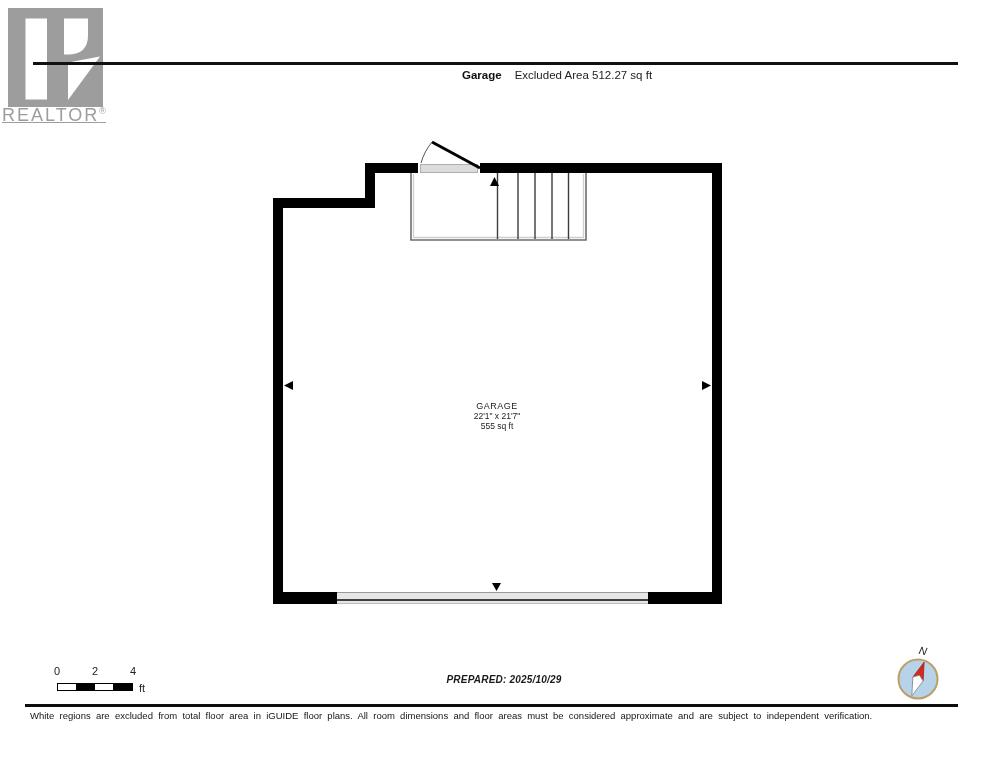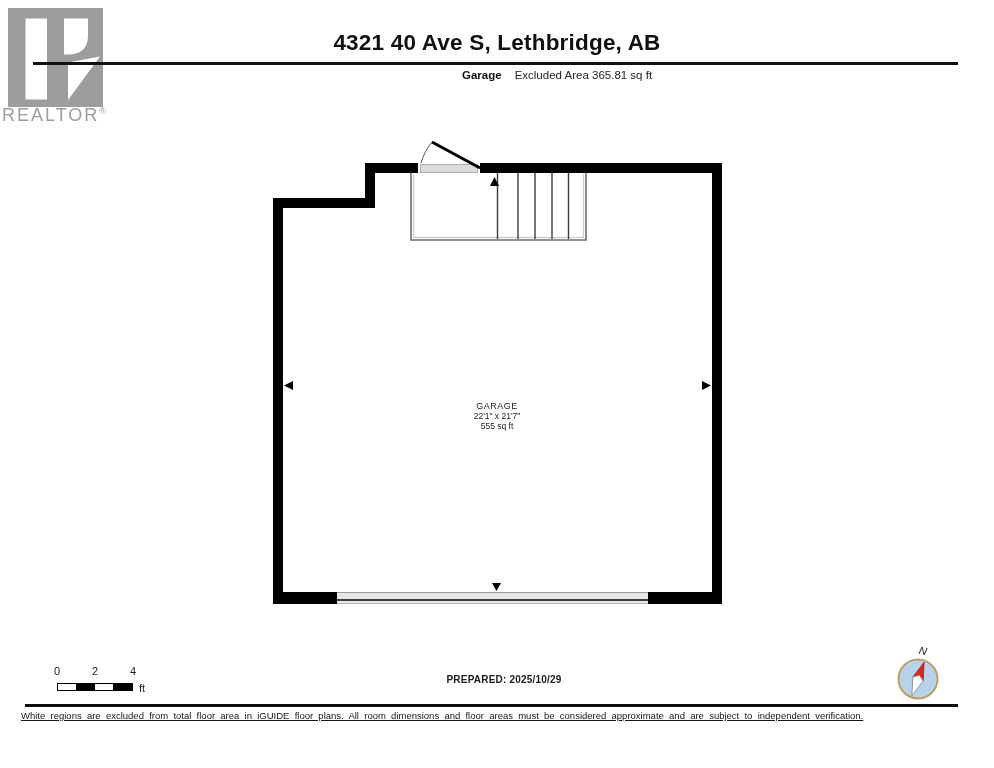--- a/index.html
+++ b/index.html
@@ -2,21 +2,21 @@
 <html><head>
 <meta charset="utf-8">
 <style>
   html,body{margin:0;padding:0;background:#fff;}
   #page{position:relative;width:994px;height:768px;background:#ffffff;overflow:hidden;
         font-family:"Liberation Sans","DejaVu Sans",sans-serif;color:#111;}
 
   
   .logo-svg{position:absolute;left:8px;top:8px;z-index:1;}
   .logo-word{position:absolute;left:2px;top:105px;z-index:1;color:#9d9d9d;
-             font-size:18px;letter-spacing:2px;font-weight:400;white-space:nowrap;}
+             font-size:18px;letter-spacing:2px;font-weight:400;white-space:nowrap;text-decoration:underline;}
   .logo-word .reg{font-size:9px;vertical-align:super;letter-spacing:0;}
   .page-title{position:absolute;left:0;right:0;top:30px;text-align:center;
               font-size:22.5px;font-weight:bold;letter-spacing:.2px;}
   .rule-top{position:absolute;left:33px;top:62px;width:925px;height:2.5px;background:#111;z-index:2;}
   .subtitle{position:absolute;left:462px;top:69px;display:flex;gap:13px;align-items:baseline;}
   .subtitle .floor{font-size:11.5px;font-weight:bold;}
   .subtitle .excl{font-size:11.5px;color:#222;}
 
   
   .wall{position:absolute;background:#000;}
@@ -45,48 +45,47 @@
 
   
   .scale-num{position:absolute;top:665px;transform:translateX(-50%);font-size:11px;color:#222;}
   .sn0{left:57px;} .sn2{left:95px;} .sn4{left:133px;}
   .scale-bar{position:absolute;left:57px;top:683px;width:76px;height:8px;
              border:1px solid #000;box-sizing:border-box;
              background:linear-gradient(to right,#fff 0 25%,#000 25% 50%,#fff 50% 75%,#000 75% 100%);}
   .scale-unit{position:absolute;left:139px;top:682px;font-size:11px;color:#222;text-align:right;}
 
   .prepared{position:absolute;left:14px;right:0;top:674px;text-align:center;
-            font-size:10px;font-weight:600;letter-spacing:.2px;color:#1a1a1a;}
+            font-size:10px;font-weight:600;letter-spacing:.2px;color:#1a1a1a;font-style:italic;}
 
   .compass-svg{position:absolute;left:893px;top:638px;}
 
   .rule-bottom{position:absolute;left:25px;top:704px;width:933px;height:3px;background:#0d0d0d;}
-  .disclaimer{position:absolute;left:21px;top:710px;width:940px;font-size:9.5px;
-              word-spacing:2.6px;color:#151515;text-decoration:underline;}
+  .disclaimer{position:absolute;left:30px;top:710px;width:940px;font-size:9.5px;
+              word-spacing:2.6px;color:#151515;}
 </style>
 </head>
 <body>
 
 <div id="page">
 
   <svg class="logo-svg" width="95" height="99" viewBox="0 0 95 99">
     <rect x="0" y="0" width="95" height="99" fill="#9d9d9d"></rect>
     <rect x="17.5" y="10.5" width="21.5" height="81" fill="#ffffff"></rect>
     <path d="M56,10.5 H80 V27 Q80,46.5 60,46.5 H56 Z" fill="#ffffff"></path>
     <polygon points="60,54.5 92,48.5 60,92" fill="#ffffff"></polygon>
   </svg>
   <div class="logo-word">
     <span>REALTOR</span><span class="reg">®</span>
   </div>
 
-  <div class="page-title">4321 40 Ave S, Lethbridge, AB</div>
   <div class="rule-top"></div>
   <div class="subtitle">
     <span class="floor">Garage</span>
-    <span class="excl">Excluded Area 365.81 sq ft</span>
+    <span class="excl">Excluded Area 512.27 sq ft</span>
   </div>
 
   <div class="wall w-top-left"></div>
   <div class="wall w-top-right"></div>
   <div class="wall w-step-v"></div>
   <div class="wall w-step-h"></div>
   <div class="wall w-left"></div>
   <div class="wall w-right"></div>
   <div class="wall w-bottom-l"></div>
   <div class="wall w-bottom-r"></div>

